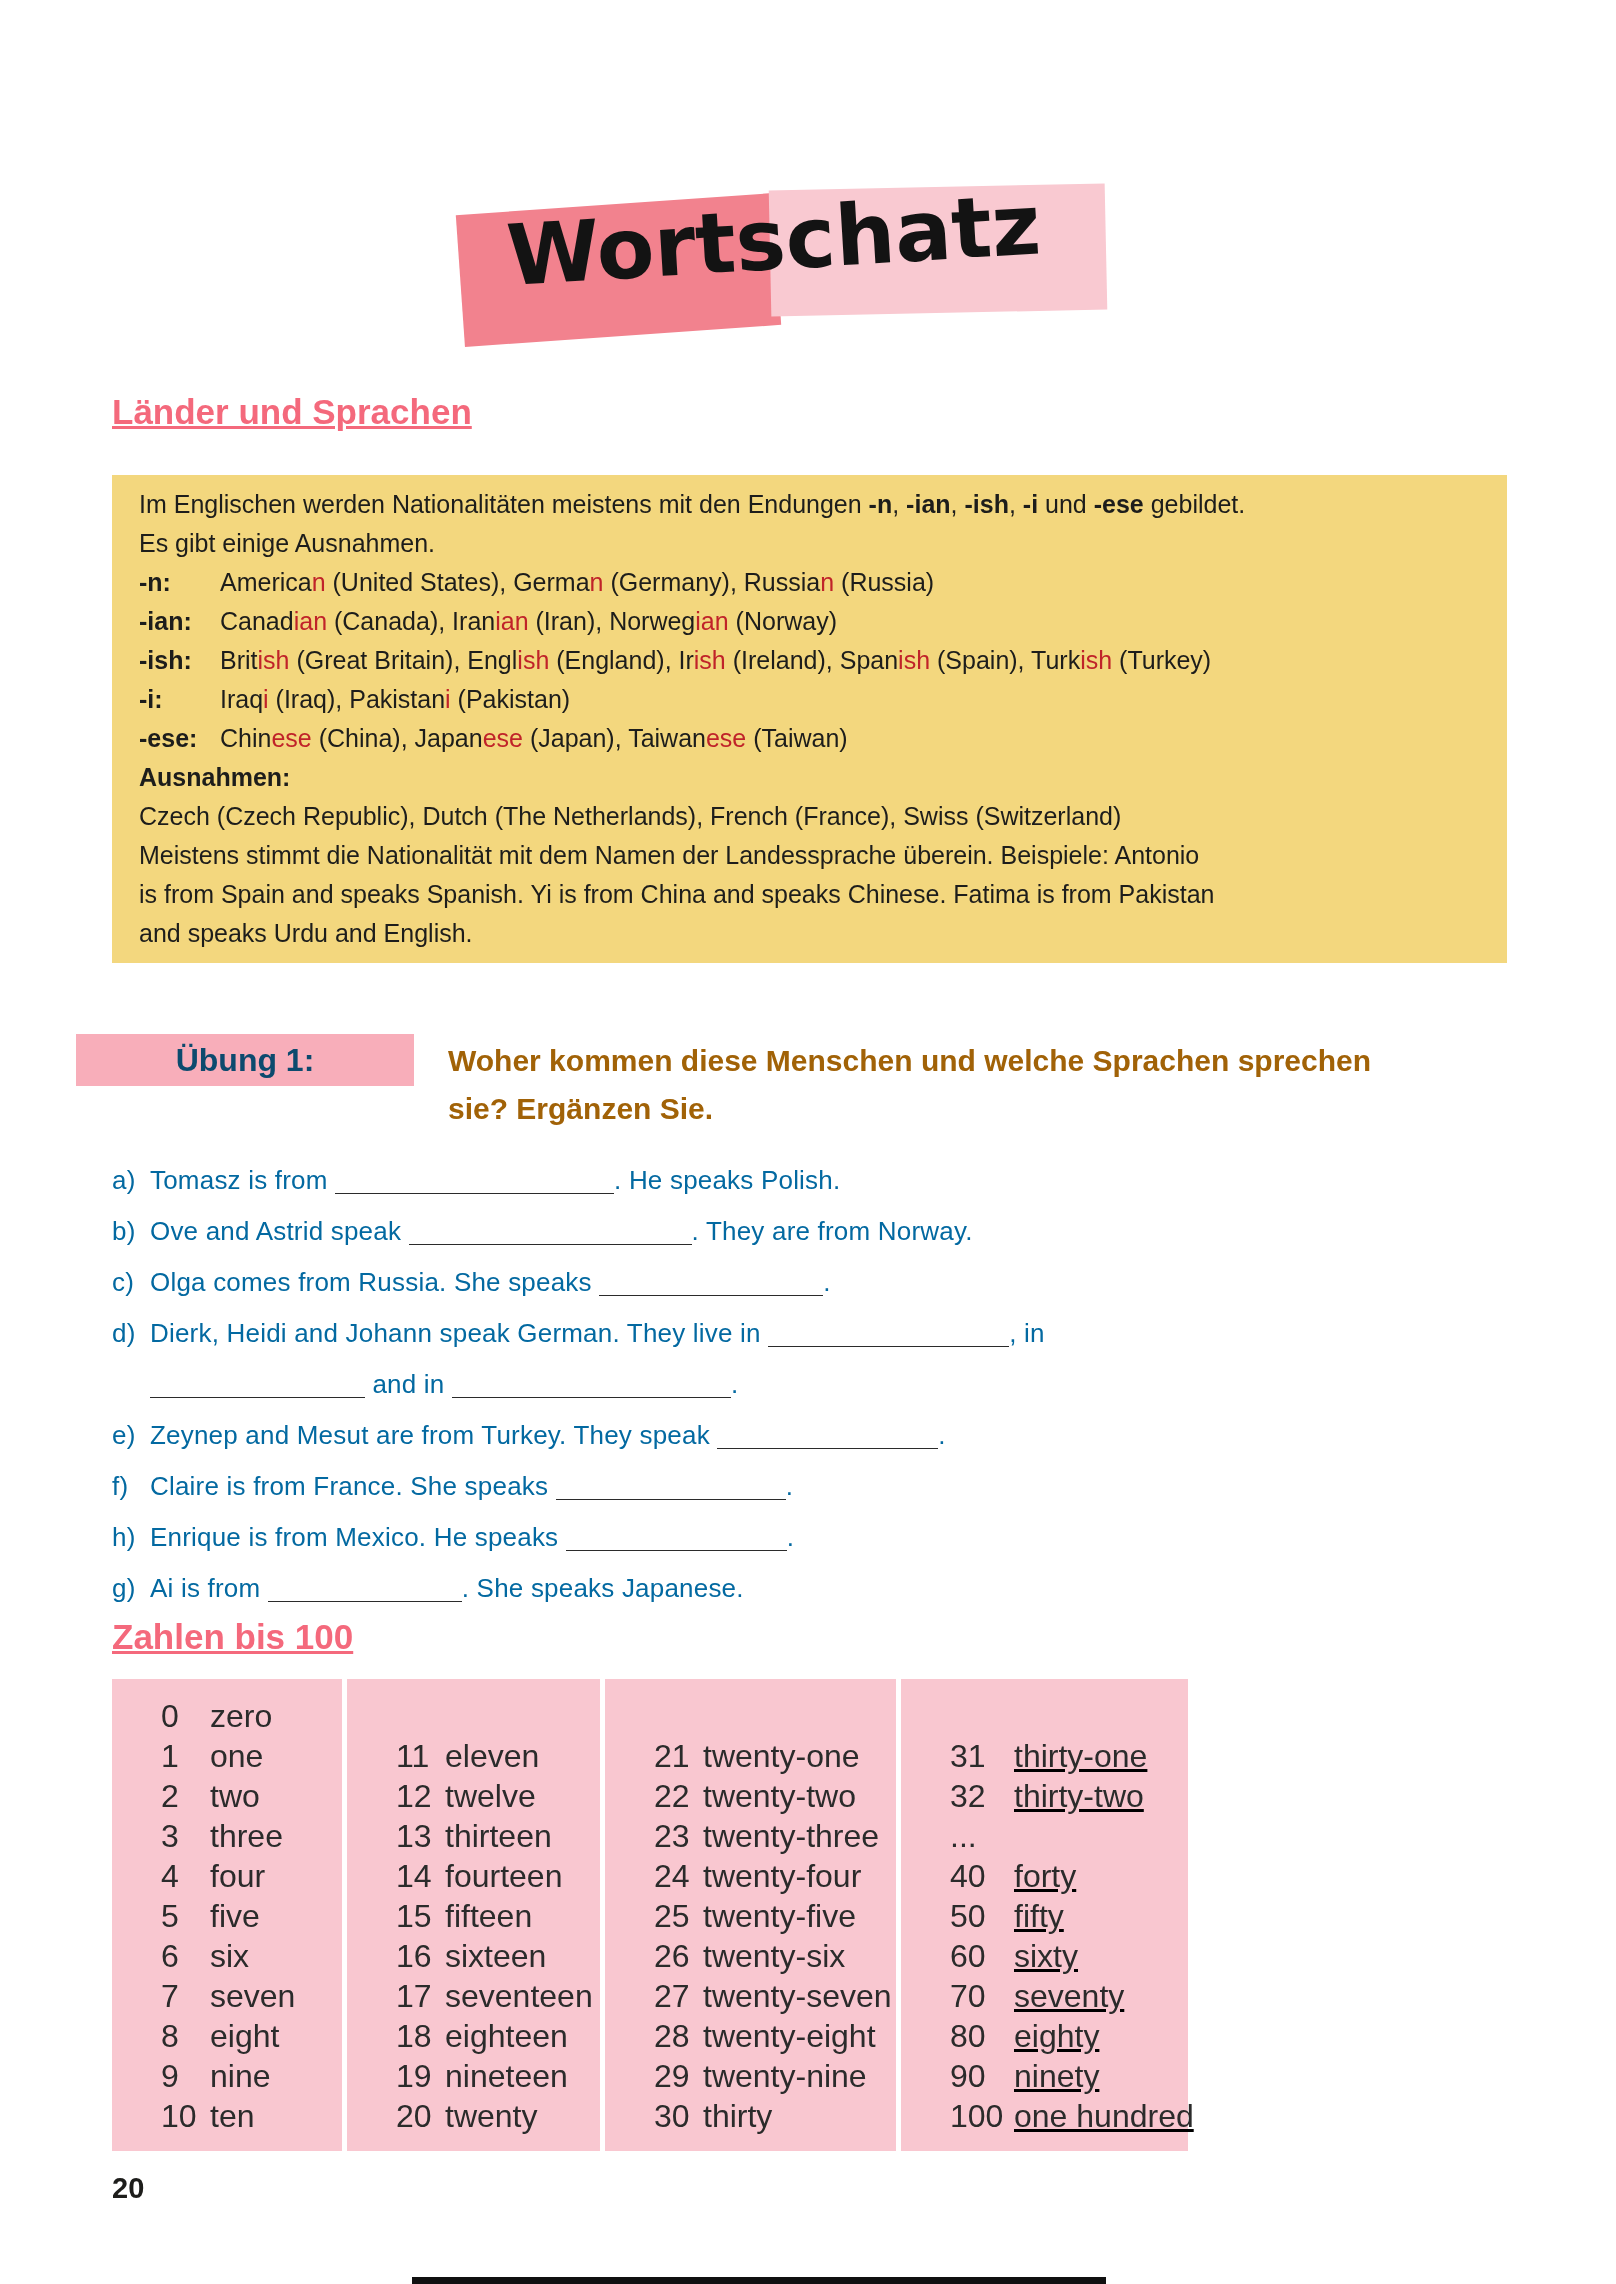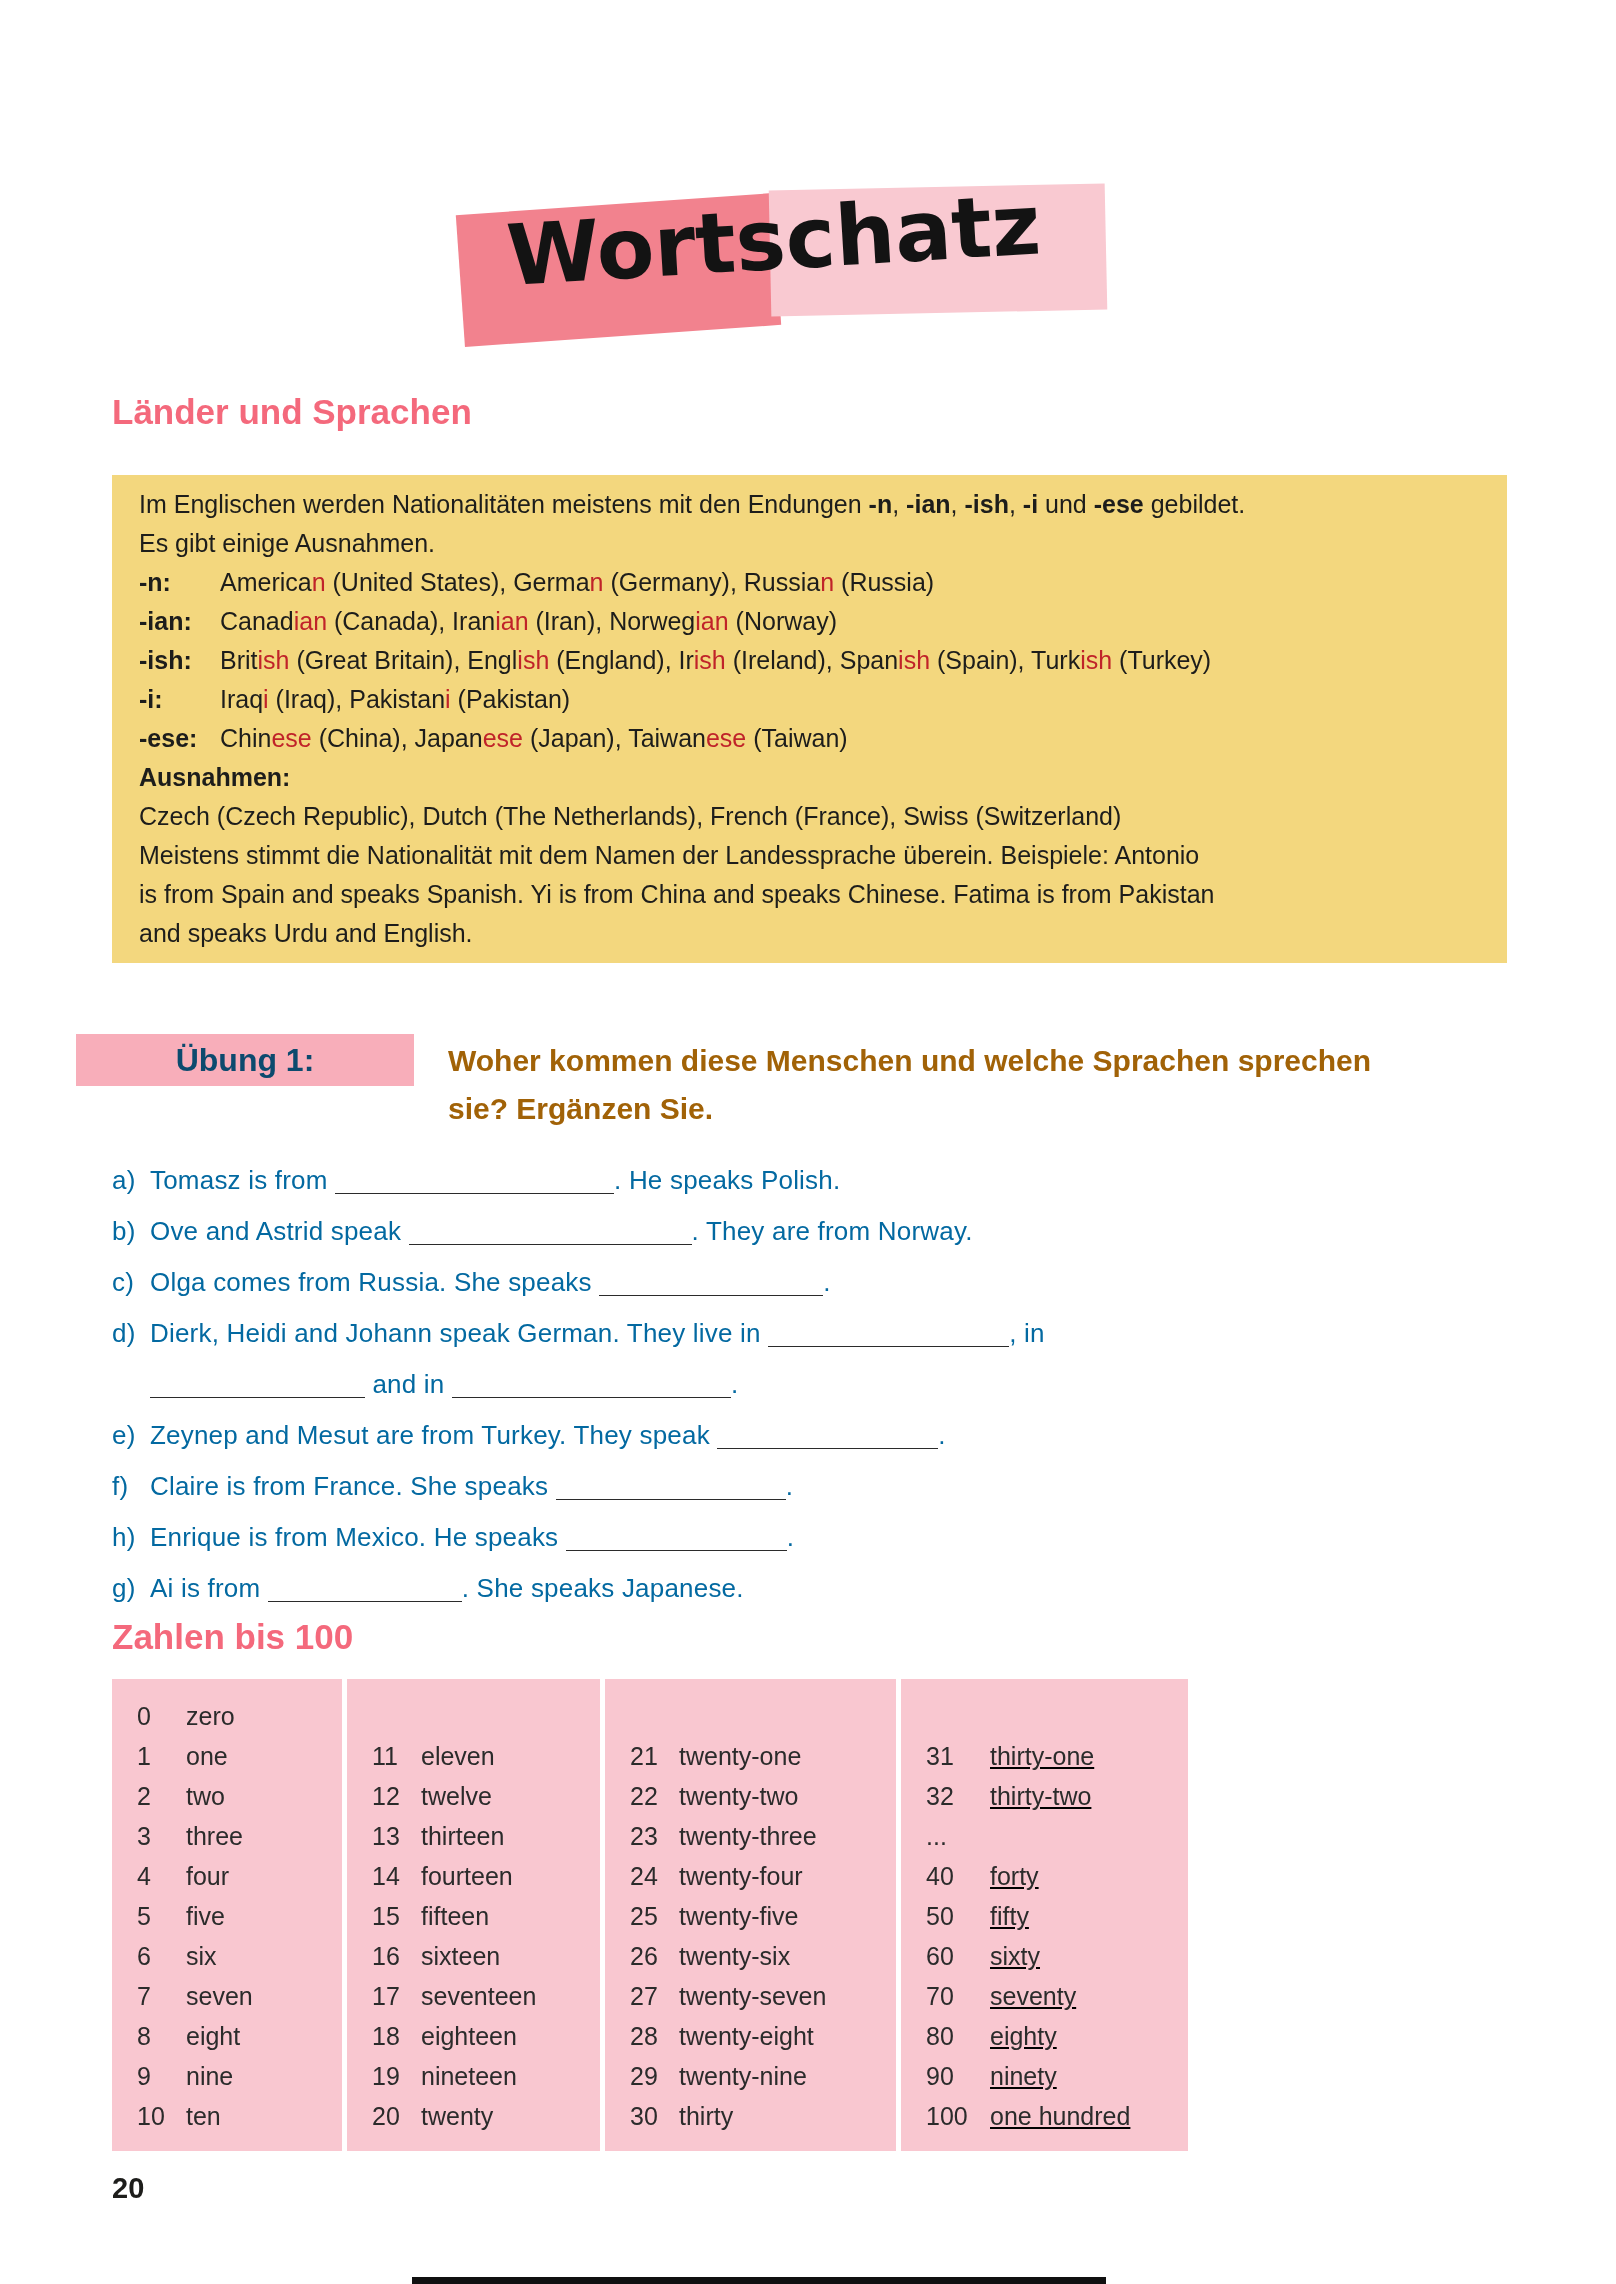--- a/index.html
+++ b/index.html
@@ -9,21 +9,21 @@
   
   .wort-box{position:absolute;left:460px;top:204px;width:317px;height:132px;
             background:#F2828E;transform:rotate(-4deg);}
   .schatz-box{position:absolute;left:770px;top:187px;width:336px;height:126px;
             background:#F9C9D1;transform:rotate(-1.2deg);}
   .title-text{position:absolute;left:507px;top:214px;font-family:"DejaVu Sans",sans-serif;
             font-size:84px;font-weight:800;color:#131313;line-height:1;
             transform:rotate(-3.4deg);transform-origin:left center;letter-spacing:0;}
 
   
-  .h-pink{position:absolute;font-weight:bold;color:#F4697C;line-height:1.1;}
+  .h-pink{position:absolute;font-weight:bold;color:#F4697C;line-height:1.1;text-decoration:underline;}
   #h-laender{left:112px;top:393px;font-size:35px;}
   #h-zahlen{left:112px;top:1618px;font-size:35px;}
 
   
   .infobox{position:absolute;left:112px;top:475px;width:1395px;background:#F3D77E;
            padding:10px 27px;box-sizing:border-box;font-size:25px;line-height:39px;
            color:#1d1d1b;}
   .info-row{display:flex;align-items:baseline;}
   .info-label{flex:0 0 81px;font-weight:bold;}
   .info-text{flex:1;}
@@ -45,21 +45,21 @@
   .blank{display:inline-block;border-bottom:1.7px solid #2b2b2b;height:34px;
          vertical-align:-5px;}
 
   
   .numtable{position:absolute;left:112px;top:1679px;display:flex;gap:5px;}
   .num-col{background:#F9C7D0;padding:17px 0 15px 25px;box-sizing:border-box;}
   .num-col:nth-child(1){width:230px;}
   .num-col:nth-child(2){width:253px;}
   .num-col:nth-child(3){width:291px;}
   .num-col:nth-child(4){width:287px;text-decoration:underline;}
-  .num-row{line-height:40px;font-size:25px;color:#2b2b2b;white-space:nowrap;}
+  .num-row{line-height:40px;font-size:32px;color:#2b2b2b;white-space:nowrap;margin-left:24px;}
   .num{display:inline-block;width:49px;}
   .num-col:nth-child(4) .num{width:64px;}
 
   .page-num{position:absolute;left:112px;top:2172px;font-size:29px;font-weight:bold;
             color:#1d1d1b;}
   .bottom-bar{position:absolute;left:412px;top:2277px;width:694px;height:6.8px;
             background:#101010;}
 </style>
 </head>
 <body>

